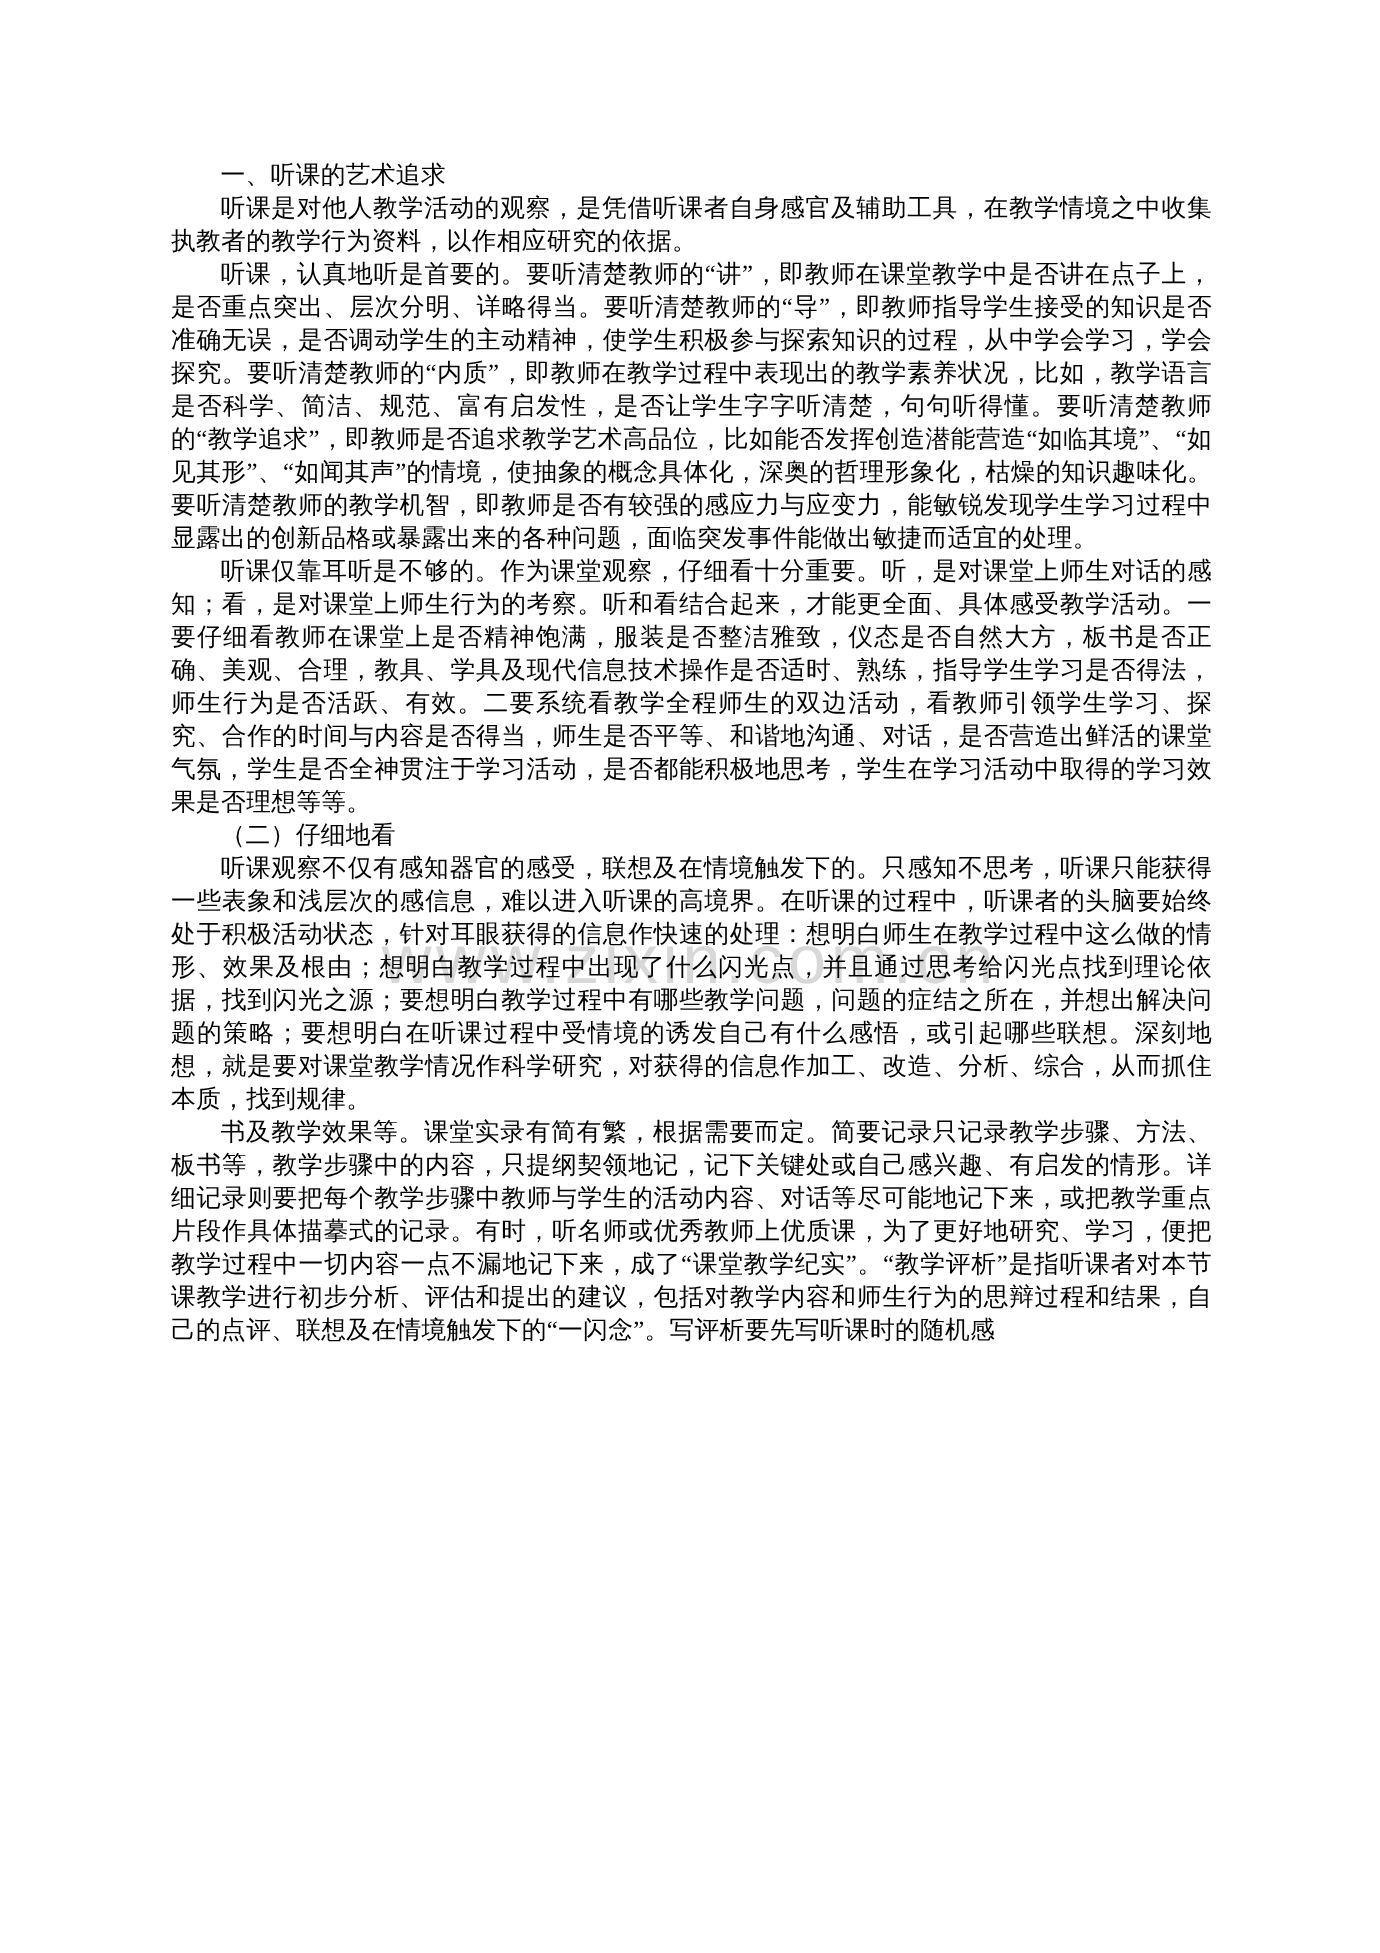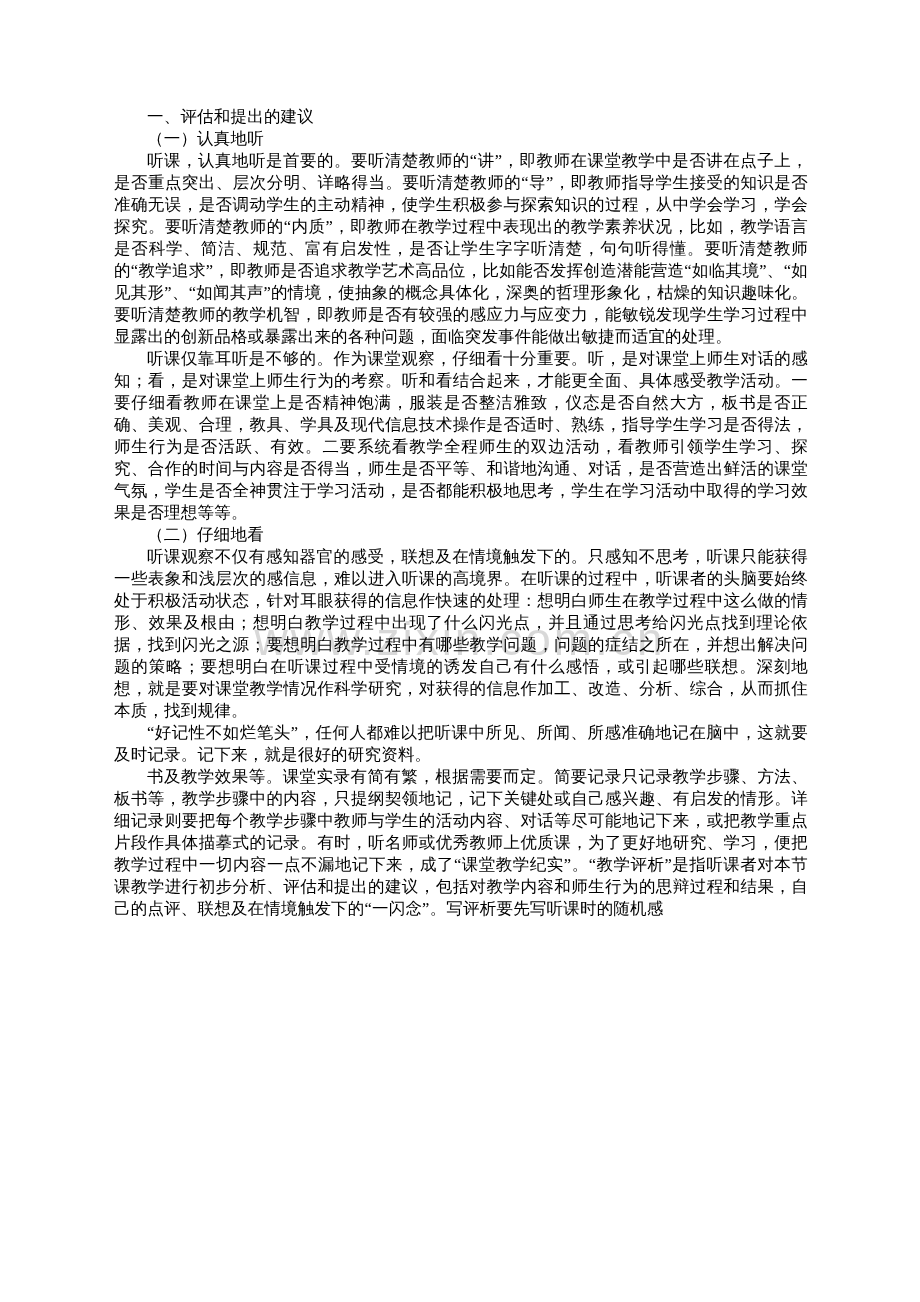--- a/index.html
+++ b/index.html
@@ -49,23 +49,22 @@
   }
 </style>
 </head>
 <body>
 
 <div class="page">
 
   <div class="watermark">www.zixin.com.cn</div>
 
   <div class="doc-content">
-    <p>一、评估和提出的建议</p>
-    <p>（一）认真地听</p>
+    <p>一、听课的艺术追求</p>
+    <p>听课是对他人教学活动的观察，是凭借听课者自身感官及辅助工具，在教学情境之中收集执教者的教学行为资料，以作相应研究的依据。</p>
     <p>听课，认真地听是首要的。要听清楚教师的“讲”，即教师在课堂教学中是否讲在点子上，是否重点突出、层次分明、详略得当。要听清楚教师的“导”，即教师指导学生接受的知识是否准确无误，是否调动学生的主动精神，使学生积极参与探索知识的过程，从中学会学习，学会探究。要听清楚教师的“内质”，即教师在教学过程中表现出的教学素养状况，比如，教学语言是否科学、简洁、规范、富有启发性，是否让学生字字听清楚，句句听得懂。要听清楚教师的“教学追求”，即教师是否追求教学艺术高品位，比如能否发挥创造潜能营造“如临其境”、“如见其形”、“如闻其声”的情境，使抽象的概念具体化，深奥的哲理形象化，枯燥的知识趣味化。要听清楚教师的教学机智，即教师是否有较强的感应力与应变力，能敏锐发现学生学习过程中显露出的创新品格或暴露出来的各种问题，面临突发事件能做出敏捷而适宜的处理。</p>
     <p>听课仅靠耳听是不够的。作为课堂观察，仔细看十分重要。听，是对课堂上师生对话的感知；看，是对课堂上师生行为的考察。听和看结合起来，才能更全面、具体感受教学活动。一要仔细看教师在课堂上是否精神饱满，服装是否整洁雅致，仪态是否自然大方，板书是否正确、美观、合理，教具、学具及现代信息技术操作是否适时、熟练，指导学生学习是否得法，师生行为是否活跃、有效。二要系统看教学全程师生的双边活动，看教师引领学生学习、探究、合作的时间与内容是否得当，师生是否平等、和谐地沟通、对话，是否营造出鲜活的课堂气氛，学生是否全神贯注于学习活动，是否都能积极地思考，学生在学习活动中取得的学习效果是否理想等等。</p>
     <p>（二）仔细地看</p>
     <p>听课观察不仅有感知器官的感受，联想及在情境触发下的。只感知不思考，听课只能获得一些表象和浅层次的感信息，难以进入听课的高境界。在听课的过程中，听课者的头脑要始终处于积极活动状态，针对耳眼获得的信息作快速的处理：想明白师生在教学过程中这么做的情形、效果及根由；想明白教学过程中出现了什么闪光点，并且通过思考给闪光点找到理论依据，找到闪光之源；要想明白教学过程中有哪些教学问题，问题的症结之所在，并想出解决问题的策略；要想明白在听课过程中受情境的诱发自己有什么感悟，或引起哪些联想。深刻地想，就是要对课堂教学情况作科学研究，对获得的信息作加工、改造、分析、综合，从而抓住本质，找到规律。</p>
-    <p>“好记性不如烂笔头”，任何人都难以把听课中所见、所闻、所感准确地记在脑中，这就要及时记录。记下来，就是很好的研究资料。</p>
     <p>书及教学效果等。课堂实录有简有繁，根据需要而定。简要记录只记录教学步骤、方法、板书等，教学步骤中的内容，只提纲契领地记，记下关键处或自己感兴趣、有启发的情形。详细记录则要把每个教学步骤中教师与学生的活动内容、对话等尽可能地记下来，或把教学重点片段作具体描摹式的记录。有时，听名师或优秀教师上优质课，为了更好地研究、学习，便把教学过程中一切内容一点不漏地记下来，成了“课堂教学纪实”。“教学评析”是指听课者对本节课教学进行初步分析、评估和提出的建议，包括对教学内容和师生行为的思辩过程和结果，自己的点评、联想及在情境触发下的“一闪念”。写评析要先写听课时的随机感</p>
   </div>
 
 </div>
 
 </body></html>

